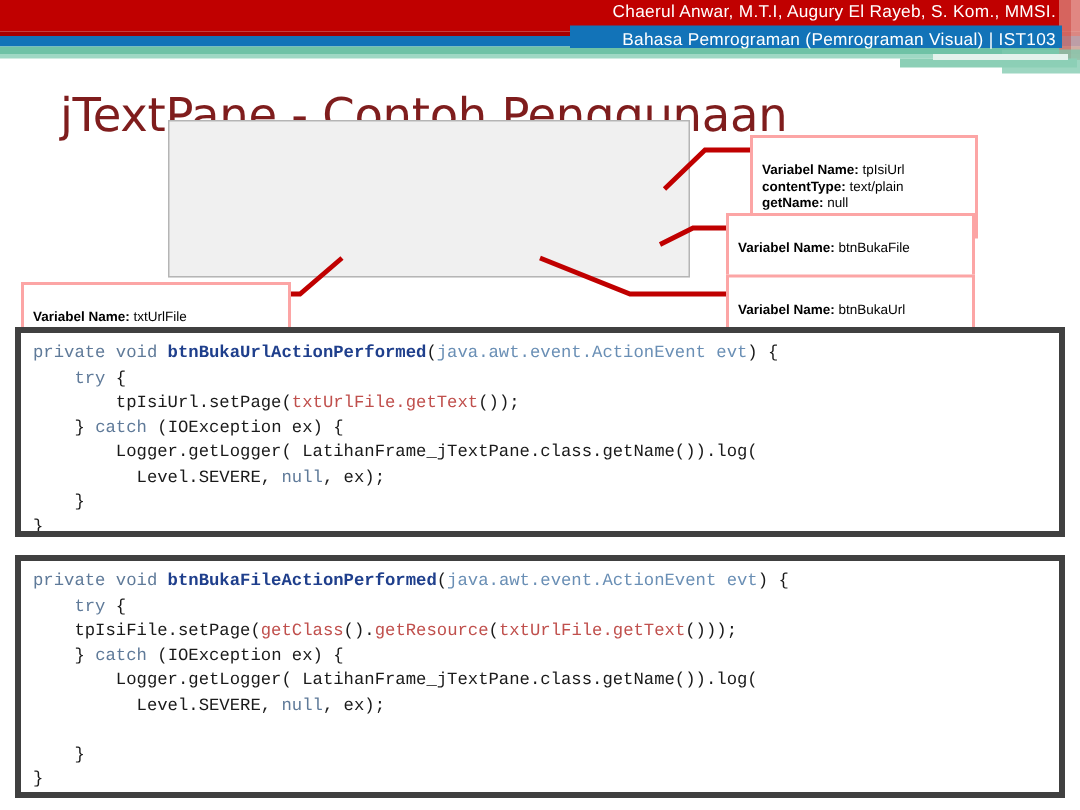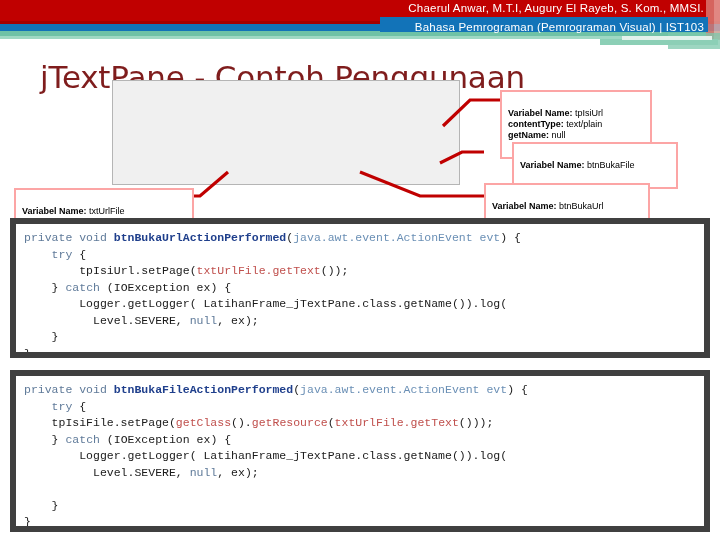--- a/index.html
+++ b/index.html
@@ -199,37 +199,37 @@
     box-sizing: border-box;
     padding: 16px 6px;
     font-size: 9px;
     line-height: 11px;
     color: #000000;
     font-family: Liberation Sans, sans-serif;
     white-space: nowrap;
   }
   .callout b { font-weight: bold; }
   #callout-tpisiurl { left: 500px; top: 90px; width: 152px; }
-  #callout-btnbukafile { left: 484px; top: 142px; width: 166px; margin-left: 28px; }
+  #callout-btnbukafile { left: 484px; top: 142px; width: 166px; }
   #callout-btnbukaurl  { left: 484px; top: 183px; width: 166px; }
   #callout-txturlfile  { left: 14px;  top: 188px; width: 180px; }
 
   
   #connectors {
     position: absolute;
     left: 0; top: 0;
     width: 720px; height: 540px;
     pointer-events: none;
   }
 
   
   .code-block {
     position: absolute;
     background: #ffffff;
-    border: 6px solid #404040;
+    border: 4px solid #404040;
     box-sizing: border-box;
     padding: 6px 8px;
     font-family: "Liberation Mono", monospace;
     font-size: 11.5px;
     line-height: 16.5px;
     color: #1a1a1a;
     white-space: pre;
     overflow: hidden;
   }
   #code-block-1 { left: 10px; top: 218px; width: 700px; height: 140px; }

